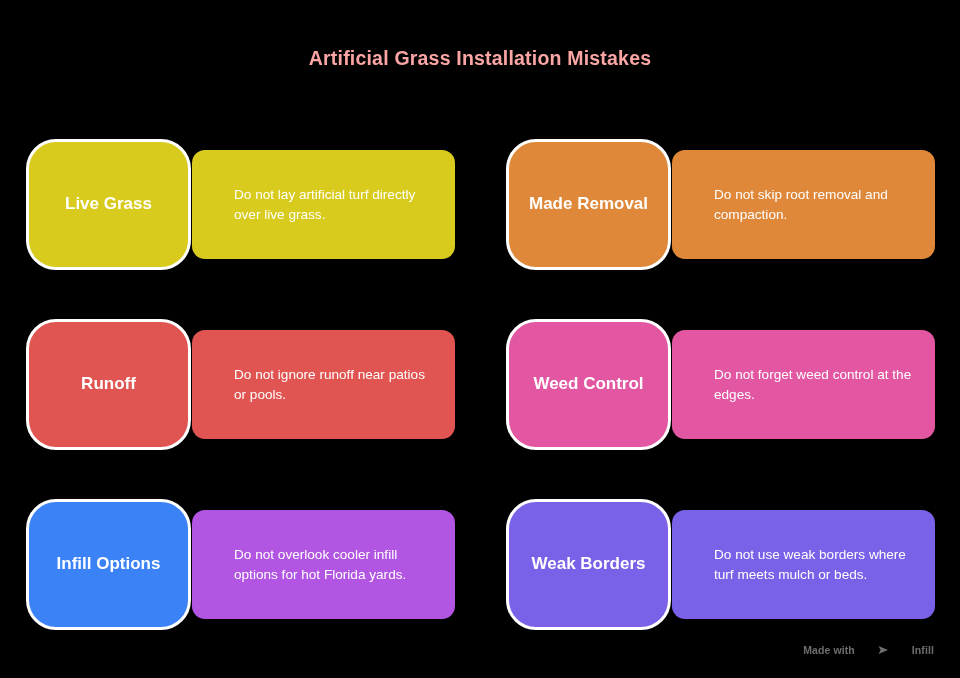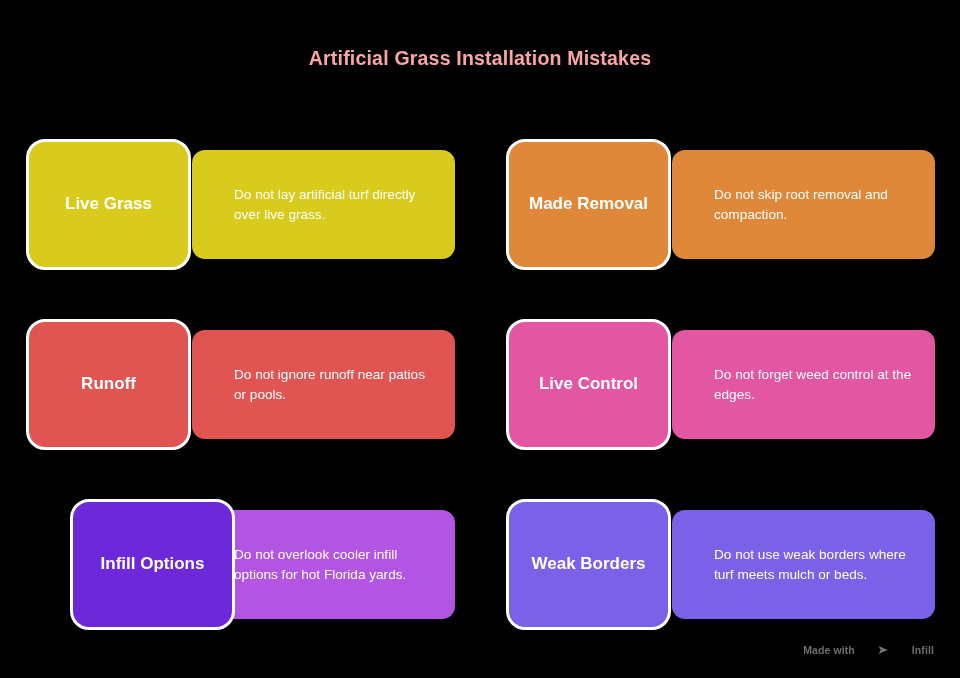--- a/index.html
+++ b/index.html
@@ -73,21 +73,21 @@
     font-weight: normal;
   }
 
   
   .card-label {
     position: absolute;
     top: 0;
     left: 0;
     width: 165px;
     height: 131px;
-    border-radius: 19px;
+    border-radius: 30px;
     border: 3px solid #ffffff;
     display: flex;
     align-items: center;
     justify-content: center;
     z-index: 2;
   }
 
   .card-label-text {
     font-size: 17px;
     font-weight: bold;
@@ -145,31 +145,31 @@
       </div>
       <div class="card-label" style="background: rgb(224, 85, 81);">
         <div class="card-label-text">Runoff</div>
       </div>
     </div>
     <div class="card col-right">
       <div class="card-panel" style="background: rgb(226, 86, 162);">
         <div class="card-panel-text">Do not forget weed control at the edges.</div>
       </div>
       <div class="card-label" style="background: rgb(226, 86, 162);">
-        <div class="card-label-text">Live Control</div>
+        <div class="card-label-text">Weed Control</div>
       </div>
     </div>
   </div>
 
   <div class="row">
     <div class="card col-left">
       <div class="card-panel" style="background: rgb(178, 85, 226);">
         <div class="card-panel-text">Do not overlook cooler infill options for hot Florida yards.</div>
       </div>
-      <div class="card-label" style="background: #6d28d9; margin-left: 44px;">
+      <div class="card-label" style="background: #3b82f6;">
         <div class="card-label-text">Infill Options</div>
       </div>
     </div>
     <div class="card col-right">
       <div class="card-panel" style="background: rgb(123, 97, 232);">
         <div class="card-panel-text">Do not use weak borders where turf meets mulch or beds.</div>
       </div>
       <div class="card-label" style="background: rgb(123, 97, 232);">
         <div class="card-label-text">Weak Borders</div>
       </div>

